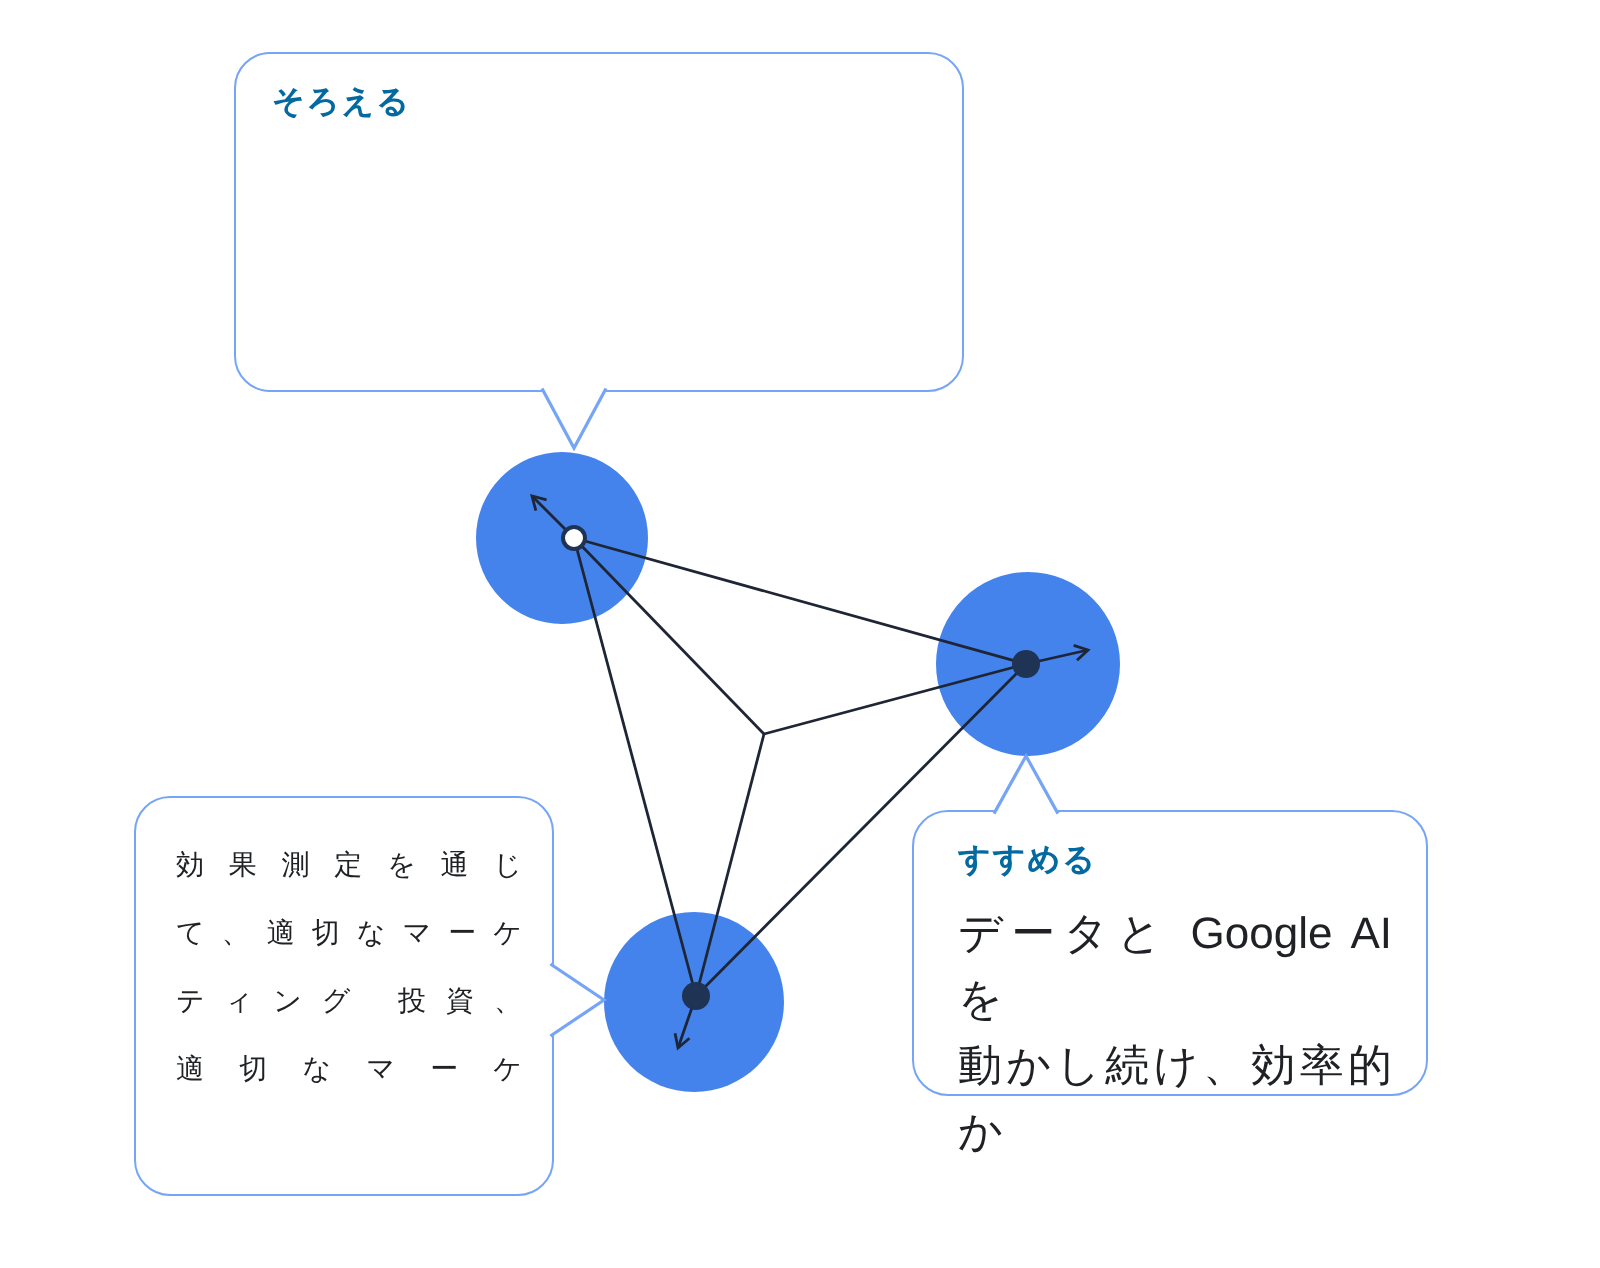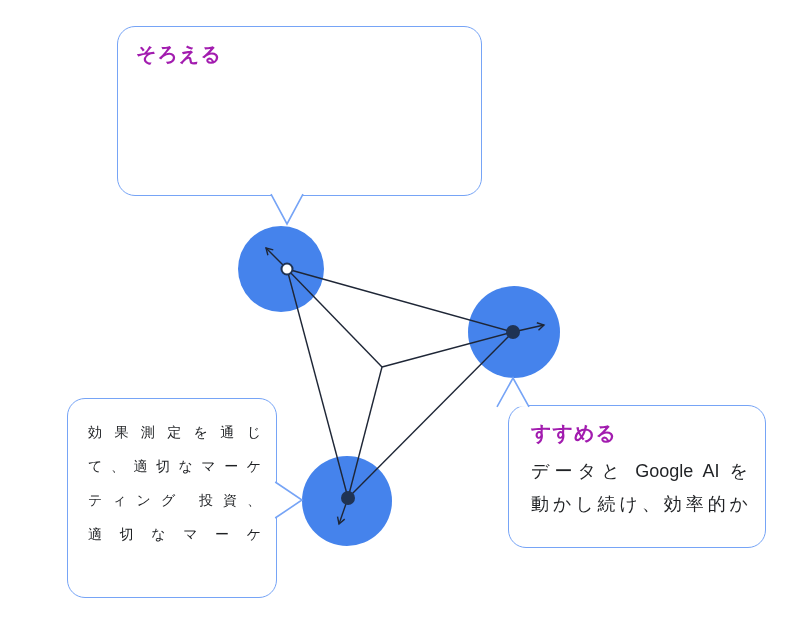--- a/index.html
+++ b/index.html
@@ -13,36 +13,36 @@
 
   .callout {
     position: absolute;
     box-sizing: border-box;
     background: #ffffff;
     border: 1.6px solid #76a4f6;
     border-radius: 18px;
   }
   .callout-top   { left: 117px; top: 26px;  width: 365px; height: 170px; padding: 15px 18px 0 18px; }
   .callout-left  { left: 67px;  top: 398px; width: 210px; height: 200px; padding: 16px 15px 0 20px; }
-  .callout-right { left: 508px; top: 405px; width: 258px; height: 143px; padding: 15px 17px 0 22px; }
+  .callout-right { left: 456px; top: 405px; width: 258px; height: 143px; padding: 15px 17px 0 22px; }
 
   .callout-title {
-    font-size: 20px; font-weight: 700; line-height: 1.25;
-    color: #a21caf;
+    font-size: 16px; font-weight: 700; line-height: 1.25;
+    color: #0369a1;
     margin-bottom: 9px;
     letter-spacing: 1px;
   }
   .bline {
     color: #1f2124;
     text-align: justify;
     text-align-last: justify;
   }
   .callout-top  .bline { font-size: 22px; line-height: 33px; }
   .callout-left .bline { font-size: 14px; line-height: 34px; }
-  .callout-right .bline { font-size: 18px; line-height: 33px; }
+  .callout-right .bline { font-size: 22px; line-height: 33px; }
 
   svg.overlay {
     position: absolute; left: 0; top: 0;
     width: 800px; height: 634px;
     pointer-events: none;
   }
 </style>
 </head>
 <body>
 

